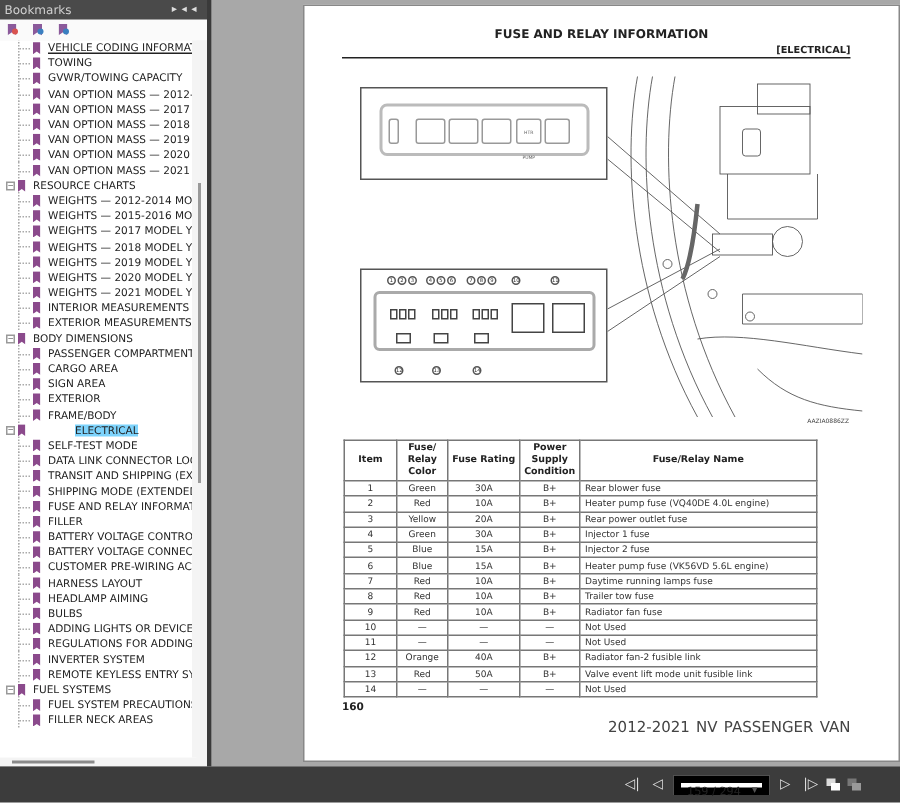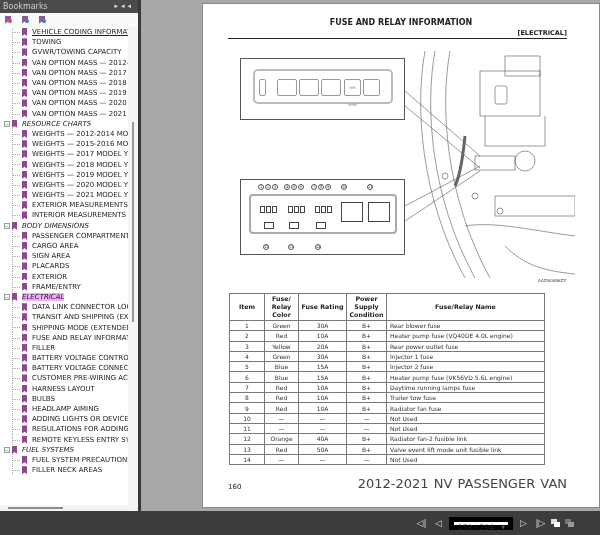--- a/index.html
+++ b/index.html
@@ -12,26 +12,26 @@
     .bm-header .hdr-btns { position: absolute; right: 4px; top: 0; font-size: 7px; color: #ddd; letter-spacing: 3px; }
     .bm-toolbar { height: 14px; background: #fafafa; display: flex; align-items: center; padding-left: 5px; gap: 9px; }
     .bm-toolbar .tb-icon { width: 8px; height: 9px; position: relative; }
     .bm-toolbar .tb-icon::before { content: ""; position: absolute; left: 0; top: 0; width: 6px; height: 8px; background: #8b5a9b; clip-path: polygon(0 0,100% 0,100% 100%,50% 75%,0 100%); }
     .bm-toolbar .tb-icon.a::after { content: ""; position: absolute; left: 3px; top: 3px; width: 4px; height: 4px; border-radius: 50%; background: #d9534f; }
     .bm-toolbar .tb-icon.b::after { content: ""; position: absolute; left: 3px; top: 3px; width: 4px; height: 4px; border-radius: 50%; background: #3a7fc0; }
     .bm-toolbar .tb-icon.c::after { content: ""; position: absolute; left: 3px; top: 3px; width: 4px; height: 4px; border-radius: 50%; background: #3a7fc0; }
     .bm-tree { position: absolute; top: 27px; left: 0; width: 131px; height: 478px; overflow: hidden; background: #fff; }
     .bm-item { height: 10.2px; display: flex; align-items: center; font-size: 7px; white-space: nowrap; color: #222; position: relative; font-family: "DejaVu Sans", sans-serif; }
     .bm-item.child { padding-left: 22px; }
-    .bm-item.parent { padding-left: 4px; font-style: italic; }
+    .bm-item.parent { padding-left: 4px; }
     .bm-item .expander { width: 6px; height: 6px; border: 1px solid #999; font-size: 5px; line-height: 4px; text-align: center; color: #555; margin-right: 2px; background: #fff; }
     .bm-item .bm-icon { width: 5px; height: 8px; background: #8b4a8c; clip-path: polygon(0 0,100% 0,100% 100%,50% 78%,0 100%); margin-right: 5px; flex-shrink: 0; }
     .bm-item.child::before { content: ""; position: absolute; left: 12px; top: -1px; width: 1px; height: 11px; border-left: 1px dotted #aaa; }
     .bm-item.child::after { content: ""; position: absolute; left: 13px; top: 5px; width: 7px; border-top: 1px dotted #aaa; }
-    .bm-item.selected .bm-label { background: #f0abfc; }
+    .bm-item.selected .bm-label { background: #7dd3fc; margin-left: 28px; }
     .bm-item.underline .bm-label { text-decoration: underline; }
     .bm-scroll { position: absolute; right: 0; top: 27px; width: 10px; height: 478px; background: #f4f4f4; }
     .bm-scroll .thumb { position: absolute; left: 4px; top: 95px; width: 2px; height: 200px; background: #9a9a9a; }
     .bm-hscroll { position: absolute; left: 8px; bottom: 2px; width: 55px; height: 2px; background: #8a8a8a; }
 
     
     .doc-area { position: absolute; left: 144px; top: 0; width: 456px; height: 511px; background: #a8a8a8; }
     .page { position: absolute; left: 58px; top: 3px; width: 398px; height: 505px; background: #fff; border: 1px solid #888; }
     .page-title { position: absolute; left: 0; width: 100%; top: 14px; text-align: center; font-size: 8px; font-weight: bold; color: #222; }
     .page-section { position: absolute; right: 32px; top: 25px; font-size: 6.5px; font-weight: bold; color: #222; }
@@ -50,22 +50,22 @@
     .engine-illus { position: absolute; left: 180px; top: 0; width: 170px; height: 232px; overflow: hidden; }
     .fig-code { position: absolute; right: 4px; top: 232px; font-size: 4px; color: #444; }
 
     
     .fuse-table { position: absolute; left: 26px; top: 289px; border-collapse: collapse; font-size: 6px; color: #333; }
     .fuse-table th { font-weight: bold; font-size: 6.3px; color: #222; border: 1px solid #777; padding: 1px 2px; line-height: 8px; height: 26px; }
     .fuse-table td { border: 1px solid #777; text-align: center; height: 10.3px; padding: 0 2px; line-height: 9px; }
     .fuse-table td.name { text-align: left; padding-left: 3px; }
     .fuse-table tr.top-row th { border-top: 1px solid #777; }
 
-    .page-num { position: absolute; left: 25px; bottom: 16px; font-size: 7px; font-weight: normal; color: #222; }
-    .page-footer { position: absolute; right: 32px; bottom: 16px; font-size: 13px; color: #444; word-spacing: 1px; }
+    .page-num { position: absolute; left: 25px; bottom: 32px; font-size: 7px; font-weight: bold; color: #222; }
+    .page-footer { position: absolute; right: 32px; bottom: 16px; font-size: 10px; color: #444; word-spacing: 1px; }
 
     
     .bottom-bar { position: absolute; left: 0; top: 511px; width: 600px; height: 24px; background: #3c3c3c; }
     .nav { position: absolute; left: 415px; top: 4px; height: 16px; display: flex; align-items: center; gap: 4px; }
     .nav-btn { color: #ddd; font-size: 9px; width: 13px; text-align: center; }
     .page-box { width: 64px; height: 13px; background: #fff; border: 5px solid #000000; font-size: 7.5px; color: #222; line-height: 11px; padding-left: 4px; position: relative; }
     .page-box .dd { position: absolute; right: 3px; top: 0; font-size: 5px; color: #555; }
     .view-icon { width: 10px; height: 9px; position: relative; }
     .view-icon::before { content: ""; position: absolute; left: 0; top: 0; width: 6px; height: 5px; background: #ddd; }
     .view-icon::after { content: ""; position: absolute; left: 3px; top: 3px; width: 6px; height: 5px; background: #fff; }
@@ -154,62 +154,62 @@
         <div class="bm-item child">
           <span class="bm-icon"></span>
           <span class="bm-label">WEIGHTS — 2020 MODEL YEA</span>
         </div>
         <div class="bm-item child">
           <span class="bm-icon"></span>
           <span class="bm-label">WEIGHTS — 2021 MODEL YEA</span>
         </div>
         <div class="bm-item child">
           <span class="bm-icon"></span>
+          <span class="bm-label">INTERIOR MEASUREMENTS</span>
+        </div>
+        <div class="bm-item child">
+          <span class="bm-icon"></span>
           <span class="bm-label">EXTERIOR MEASUREMENTS</span>
-        </div>
-        <div class="bm-item child">
-          <span class="bm-icon"></span>
-          <span class="bm-label">INTERIOR MEASUREMENTS</span>
         </div>
         <div class="bm-item parent">
           <span class="expander">−</span>
           <span class="bm-icon"></span>
           <span class="bm-label">BODY DIMENSIONS</span>
         </div>
         <div class="bm-item child">
           <span class="bm-icon"></span>
           <span class="bm-label">PASSENGER COMPARTMENT</span>
         </div>
         <div class="bm-item child">
           <span class="bm-icon"></span>
           <span class="bm-label">CARGO AREA</span>
         </div>
         <div class="bm-item child">
           <span class="bm-icon"></span>
           <span class="bm-label">SIGN AREA</span>
         </div>
         <div class="bm-item child">
           <span class="bm-icon"></span>
-          <span class="bm-label">PLACARDS</span>
-        </div>
-        <div class="bm-item child">
-          <span class="bm-icon"></span>
           <span class="bm-label">EXTERIOR</span>
         </div>
         <div class="bm-item child">
           <span class="bm-icon"></span>
-          <span class="bm-label">FRAME/ENTRY</span>
+          <span class="bm-label">FRAME/BODY</span>
         </div>
         <div class="bm-item parent selected">
           <span class="expander">−</span>
           <span class="bm-icon"></span>
           <span class="bm-label">ELECTRICAL</span>
         </div>
         <div class="bm-item child">
           <span class="bm-icon"></span>
+          <span class="bm-label">SELF-TEST MODE</span>
+        </div>
+        <div class="bm-item child">
+          <span class="bm-icon"></span>
           <span class="bm-label">DATA LINK CONNECTOR LOCAT</span>
         </div>
         <div class="bm-item child">
           <span class="bm-icon"></span>
           <span class="bm-label">TRANSIT AND SHIPPING (EXTE</span>
         </div>
         <div class="bm-item child">
           <span class="bm-icon"></span>
           <span class="bm-label">SHIPPING MODE (EXTENDED) S</span>
         </div>
@@ -232,33 +232,37 @@
         <div class="bm-item child">
           <span class="bm-icon"></span>
           <span class="bm-label">CUSTOMER PRE-WIRING ACCES</span>
         </div>
         <div class="bm-item child">
           <span class="bm-icon"></span>
           <span class="bm-label">HARNESS LAYOUT</span>
         </div>
         <div class="bm-item child">
           <span class="bm-icon"></span>
+          <span class="bm-label">HEADLAMP AIMING</span>
+        </div>
+        <div class="bm-item child">
+          <span class="bm-icon"></span>
           <span class="bm-label">BULBS</span>
         </div>
         <div class="bm-item child">
           <span class="bm-icon"></span>
-          <span class="bm-label">HEADLAMP AIMING</span>
-        </div>
-        <div class="bm-item child">
-          <span class="bm-icon"></span>
           <span class="bm-label">ADDING LIGHTS OR DEVICES</span>
         </div>
         <div class="bm-item child">
           <span class="bm-icon"></span>
           <span class="bm-label">REGULATIONS FOR ADDING CC</span>
+        </div>
+        <div class="bm-item child">
+          <span class="bm-icon"></span>
+          <span class="bm-label">INVERTER SYSTEM</span>
         </div>
         <div class="bm-item child">
           <span class="bm-icon"></span>
           <span class="bm-label">REMOTE KEYLESS ENTRY SYST</span>
         </div>
         <div class="bm-item parent">
           <span class="expander">−</span>
           <span class="bm-icon"></span>
           <span class="bm-label">FUEL SYSTEMS</span>
         </div>

